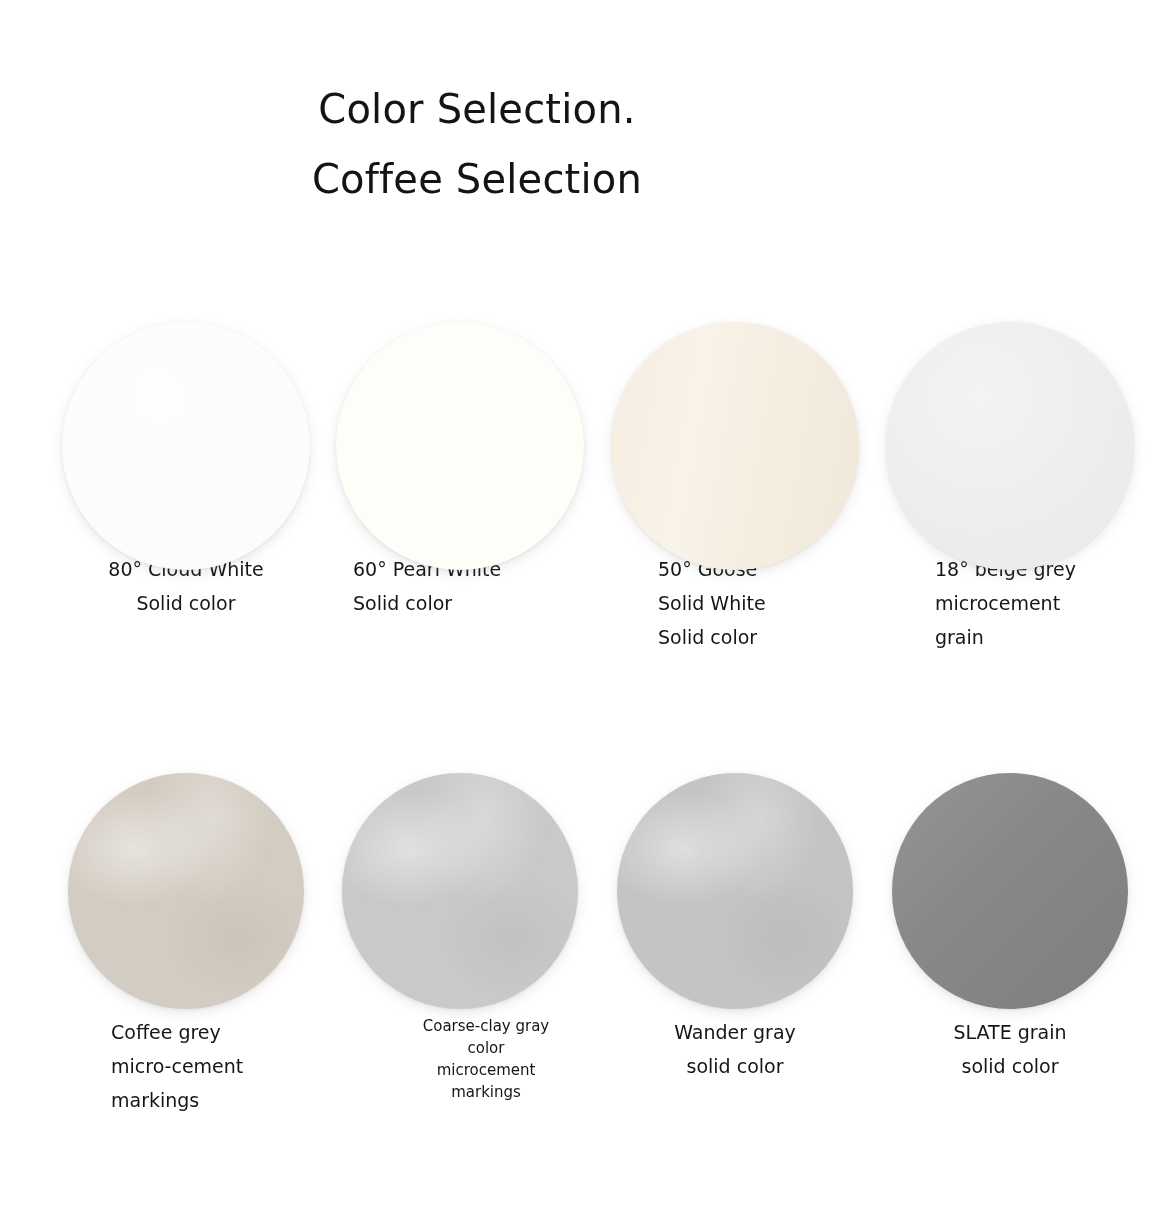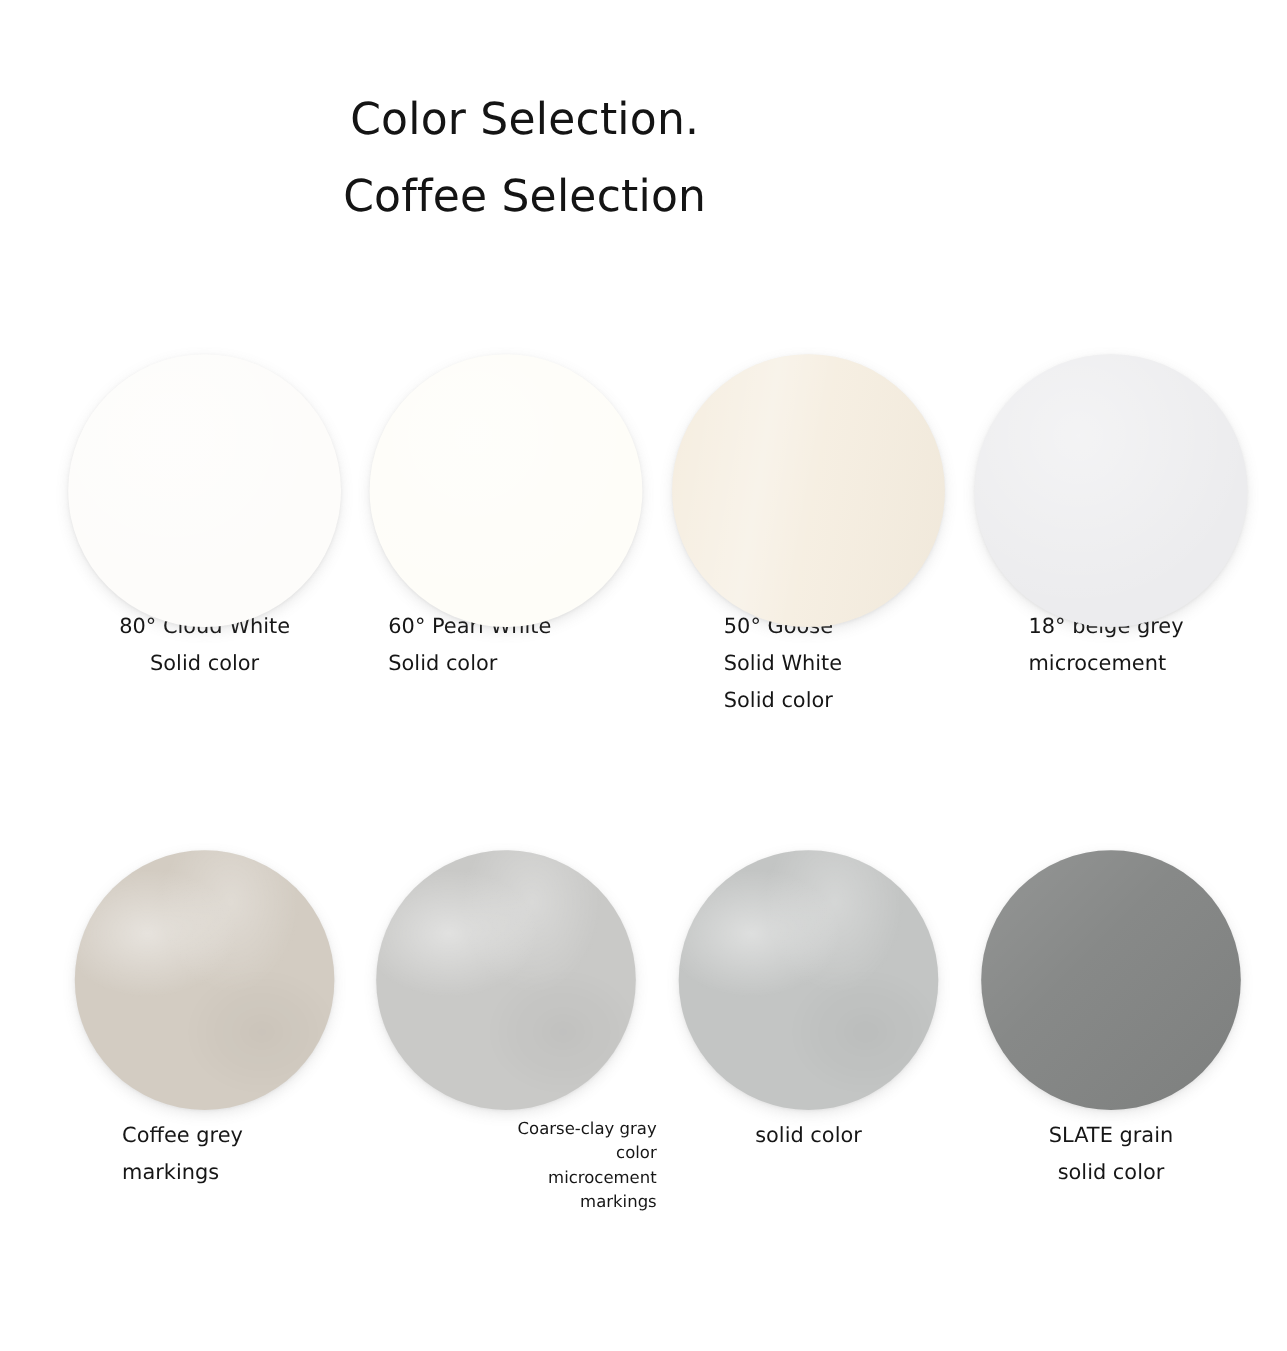--- a/index.html
+++ b/index.html
@@ -114,21 +114,21 @@
     line-height: 34px;
     color: #161616;
   }
   .swatch-caption .cap-line {
     display: block;
     white-space: pre;
   }
   .swatch-caption.small {
     font-size: 15px;
     line-height: 22px;
-    text-align: right;
+    text-align: center;
     padding-left: 52px;
     width: 222px;
   }
   .swatch-caption.align-left {
     text-align: left;
     padding-left: 62px;
     width: 212px;
   }
   .swatch-caption.pad-r1c2 { padding-left: 30px; width: 244px; text-align: left; }
   .swatch-caption.pad-r1c3 { padding-left: 60px; width: 214px; text-align: left; }
@@ -184,35 +184,37 @@
 
     <div class="swatch-cell col-3">
       <div class="swatch-disc-wrap">
         <div class="swatch-disc" id="disc-3" style="background: rgb(236, 236, 238);">
           <div class="tex soft" id="tex-3"></div>
         </div>
       </div>
       <div class="swatch-caption align-left">
         <span class="cap-line">18° beige grey</span>
         <span class="cap-line">microcement</span>
+        <span class="cap-line">grain</span>
       </div>
     </div>
 
   </div>
 
   <div class="swatch-row row-2">
 
     <div class="swatch-cell col-0">
       <div class="swatch-disc-wrap">
         <div class="swatch-disc" id="disc-4" style="background: rgb(211, 204, 194);">
           <div class="tex grain" id="tex-4"></div>
         </div>
       </div>
       <div class="swatch-caption align-left">
         <span class="cap-line">Coffee grey</span>
+        <span class="cap-line">micro-cement</span>
         <span class="cap-line">markings</span>
       </div>
     </div>
 
     <div class="swatch-cell col-1">
       <div class="swatch-disc-wrap">
         <div class="swatch-disc" id="disc-5" style="background: rgb(201, 201, 199);">
           <div class="tex grain" id="tex-5"></div>
         </div>
       </div>
@@ -224,20 +226,21 @@
       </div>
     </div>
 
     <div class="swatch-cell col-2">
       <div class="swatch-disc-wrap">
         <div class="swatch-disc" id="disc-6" style="background: rgb(195, 197, 196);">
           <div class="tex grain" id="tex-6"></div>
         </div>
       </div>
       <div class="swatch-caption">
+        <span class="cap-line">Wander gray</span>
         <span class="cap-line">solid color</span>
       </div>
     </div>
 
     <div class="swatch-cell col-3">
       <div class="swatch-disc-wrap">
         <div class="swatch-disc" id="disc-7" style="background: rgb(131, 133, 132);">
           <div class="tex sheend" id="tex-7"></div>
         </div>
       </div>

